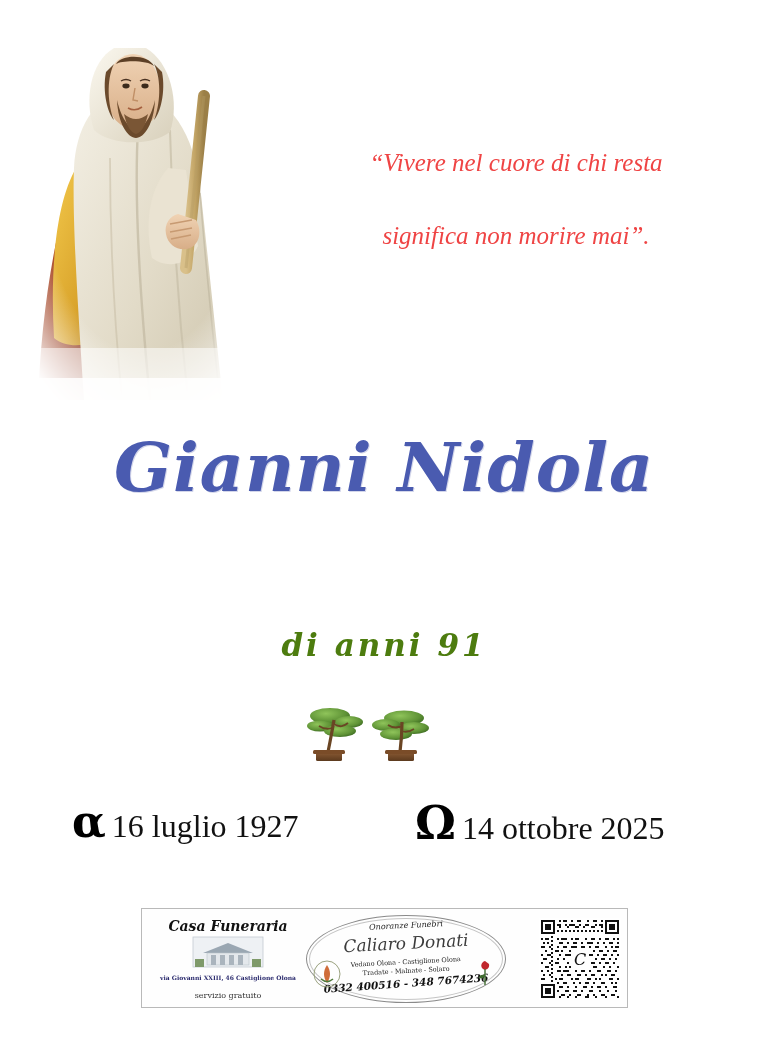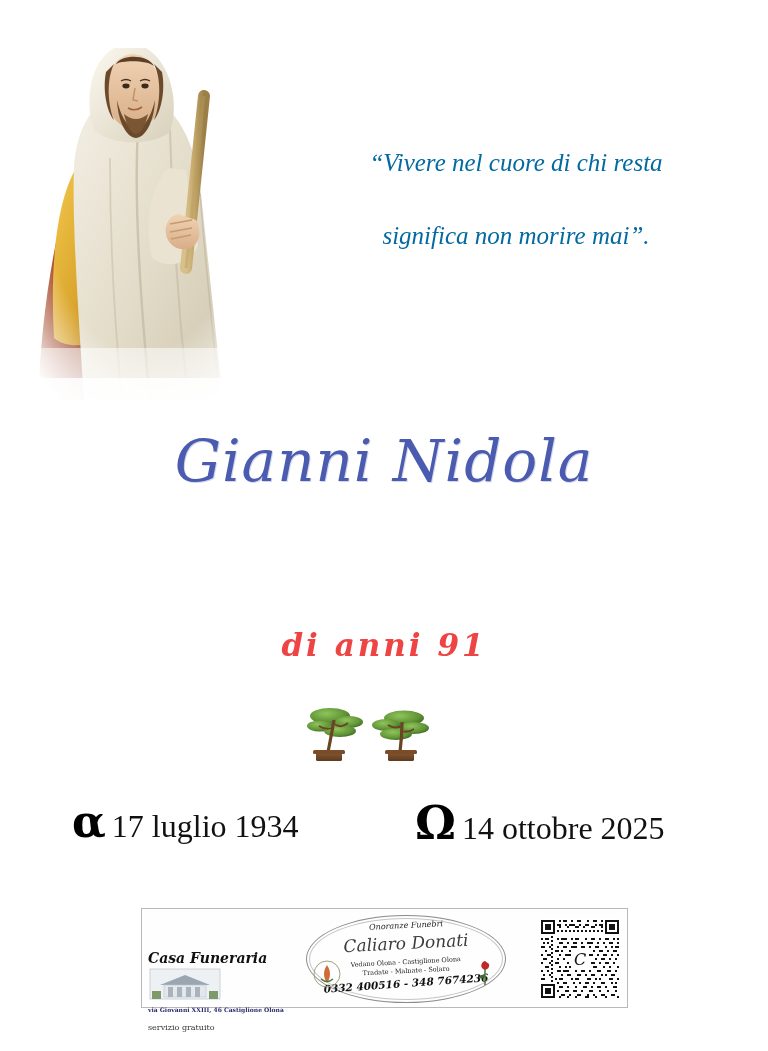--- a/index.html
+++ b/index.html
@@ -33,56 +33,56 @@
   
   .quote {
     position: absolute;
     left: 290px;
     top: 150px;
     width: 452px;
     text-align: center;
     font-family: "Liberation Serif", serif;
     font-style: italic;
     font-size: 25px;
-    color: #0369a1;
+    color: #ef4444;
     line-height: 1.0;
   }
   .quote .line1 { display: block; }
   .quote .line2 { display: block; margin-top: 48px; }
 
   
   .name {
     position: absolute;
     left: 0;
     top: 430px;
     width: 768px;
     text-align: center;
     font-family: "DejaVu Serif", serif;
     font-style: italic;
-    font-weight: normal;
-    font-size: 58px;
+    font-weight: bold;
+    font-size: 68px;
     letter-spacing: 1px;
     color: #4a5bb0;
     line-height: 1.1;
     text-shadow: 1px 1px 0 rgba(80,90,170,0.25);
   }
 
   
   .age {
     position: absolute;
     left: 0;
     top: 627px;
     width: 768px;
     text-align: center;
     font-family: "DejaVu Serif", serif;
     font-style: italic;
     font-weight: bold;
     font-size: 31px;
     letter-spacing: 3px;
-    color: #ef4444;
+    color: #4d7c0f;
   }
 
   
   .ornament {
     position: absolute;
     left: 0;
     top: 700px;
     width: 768px;
     text-align: center;
     height: 75px;
@@ -138,22 +138,22 @@
     height: 100%;
   }
 
   
   .fh {
     position: absolute;
     left: 6px;
     top: 4px;
     width: 160px;
     height: 92px;
+    text-align: center;
     color: #1a2a6c;
-    margin-top: 32px;
   }
   .fh-title {
     font-family: "DejaVu Serif", serif;
     font-weight: bold;
     font-style: italic;
     font-size: 14px;
     color: #101010;
     margin-top: 5px;
   }
   .fh-house { margin-top: 1px; }
@@ -376,21 +376,21 @@
         <path d="M31 29 C37 31 41 29 44 27" stroke="#6a4524" stroke-width="1.8" fill="none"></path>
         <rect x="18" y="50" width="26" height="9" rx="1.5" fill="url(#potA)"></rect>
         <rect x="15" y="48" width="32" height="4" rx="1.5" fill="#7a4c28"></rect>
       </g>
     </svg>
   </div>
 
   <div class="dates">
     <div class="date-block date-left">
       <span class="sym alpha">α</span>
-      <span class="date-txt">17 luglio 1934</span>
+      <span class="date-txt">16 luglio 1927</span>
     </div>
     <div class="date-block date-right">
       <span class="sym omega">Ω</span>
       <span class="date-txt">14 ottobre 2025</span>
     </div>
   </div>
 
   <div class="footer">
     <div class="footer-inner">
 

